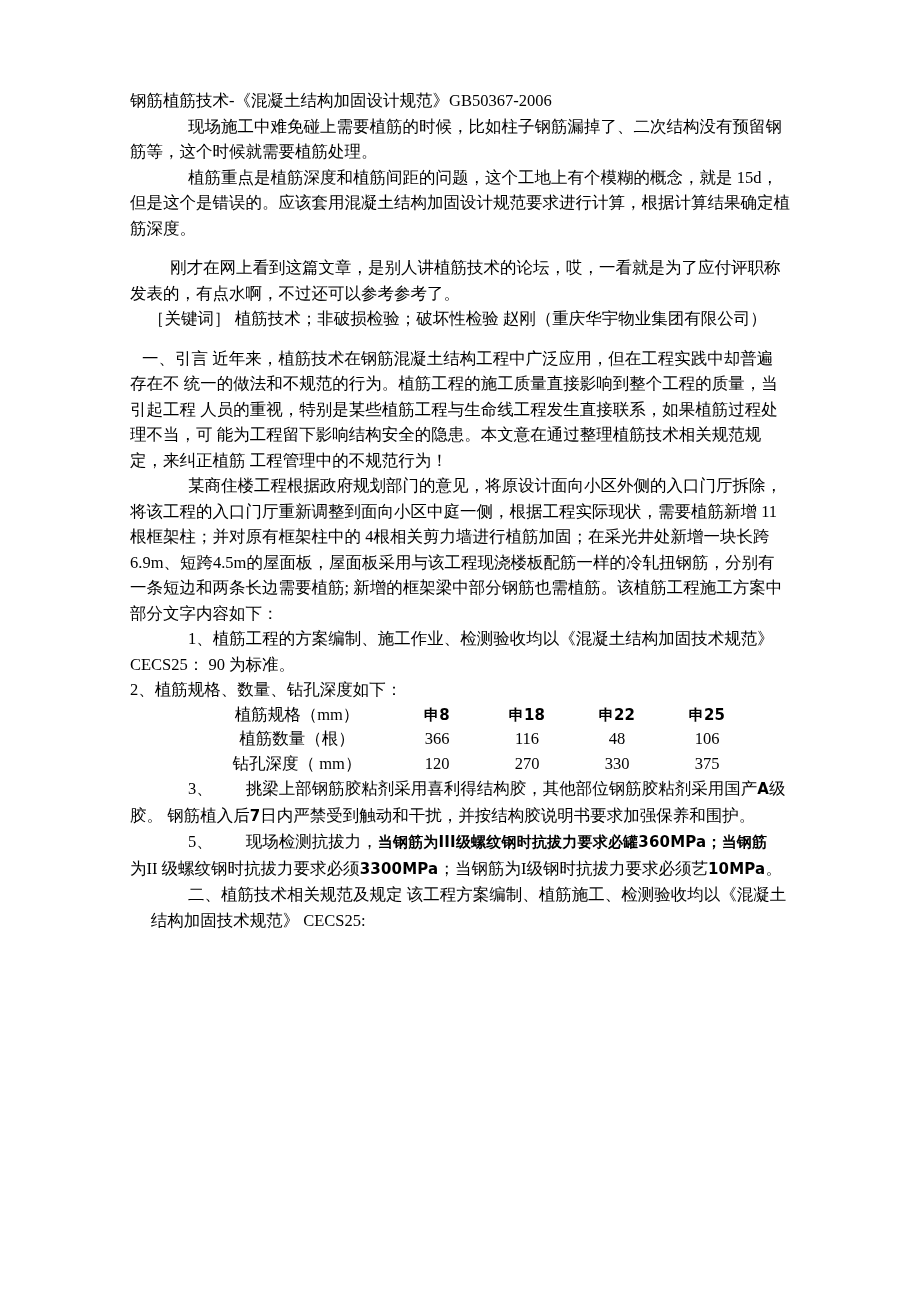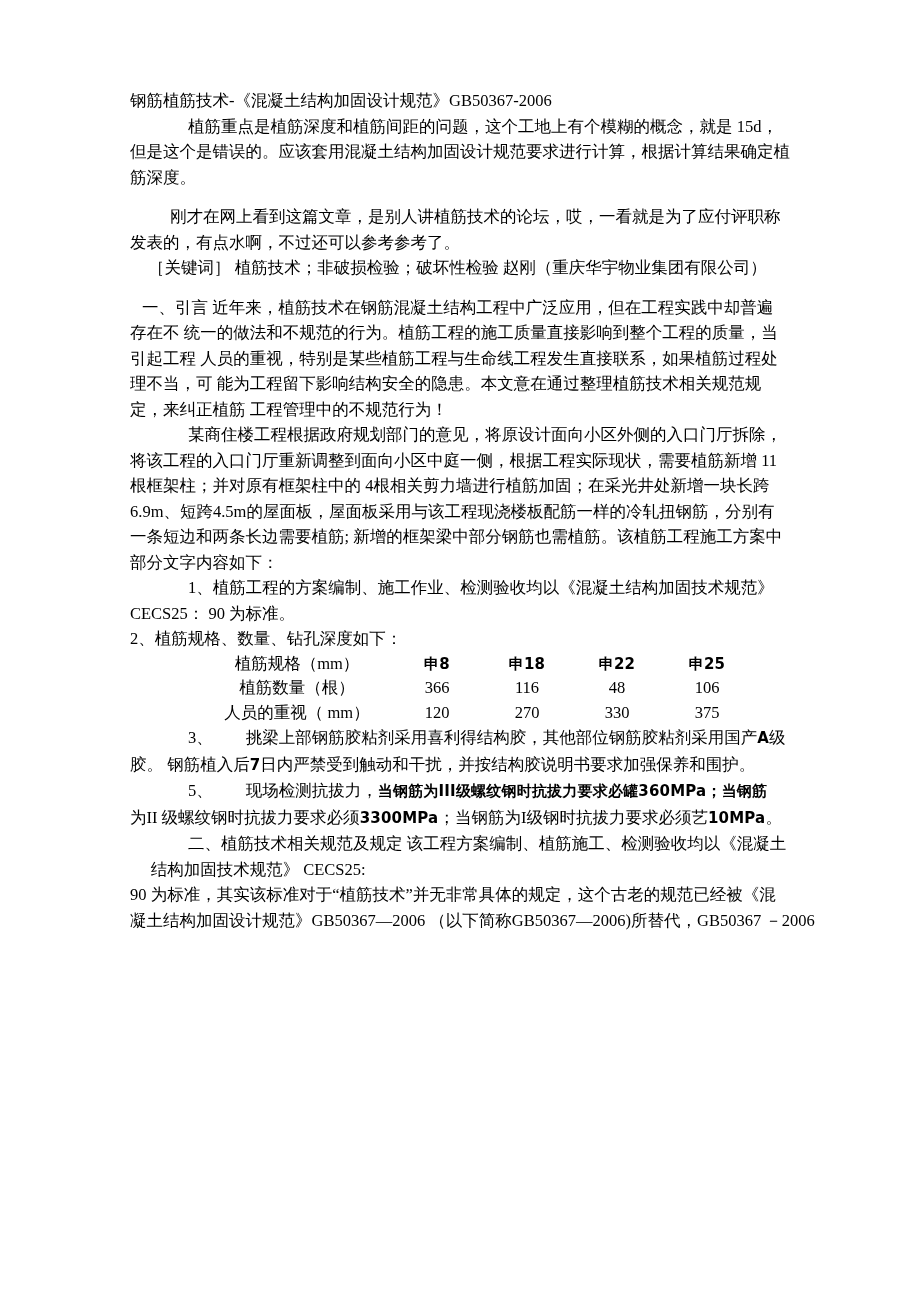--- a/index.html
+++ b/index.html
@@ -21,20 +21,22 @@
   .trow { display:grid; grid-template-columns:190px 90px 90px 90px 90px; }
   .tlabel { text-align:center; }
   .tcell { text-align:center; }
 </style>
 </head>
 <body>
 
 <div class="doc">
   <p class="line">钢筋植筋技术-《混凝土结构加固设计规范》GB50367-2006</p>
   <div id="paras-top">
+      <p class="line" style="text-indent: 58px;"><span>现场施工中难免碰上需要植筋的时候，比如柱子钢筋漏掉了、二次结构没有预留钢
+筋等，这个时候就需要植筋处理。</span></p>
       <p class="line" style="text-indent: 58px;"><span>植筋重点是植筋深度和植筋间距的问题，这个工地上有个模糊的概念，就是 15d，
 但是这个是错误的。应该套用混凝土结构加固设计规范要求进行计算，根据计算结果确定植
 筋深度。</span></p>
       <div class="gap"></div>
       <p class="line" style="text-indent: 40px;"><span>刚才在网上看到这篇文章，是别人讲植筋技术的论坛，哎，一看就是为了应付评职称
 发表的，有点水啊，不过还可以参考参考了。</span></p>
       <p class="line" style="text-indent: 18px;"><span>［关键词］ 植筋技术；非破损检验；破坏性检验 赵刚（重庆华宇物业集团有限公司）</span></p>
       <div class="gap"></div>
       <p class="line" style="text-indent: 12px;"><span>一、引言 近年来，植筋技术在钢筋混凝土结构工程中广泛应用，但在工程实践中却普遍
 存在不 统一的做法和不规范的行为。植筋工程的施工质量直接影响到整个工程的质量，当
@@ -60,30 +62,28 @@
         <span class="tcell hei">申25</span>
       </div>
       <div class="trow">
         <span class="tlabel">植筋数量（根）</span>
         <span class="tcell">366</span>
         <span class="tcell">116</span>
         <span class="tcell">48</span>
         <span class="tcell">106</span>
       </div>
       <div class="trow">
-        <span class="tlabel">人员的重视（ mm）</span>
+        <span class="tlabel">钻孔深度（ mm）</span>
         <span class="tcell">120</span>
         <span class="tcell">270</span>
         <span class="tcell">330</span>
         <span class="tcell">375</span>
       </div>
     </div>
   <div id="paras-bottom">
       <p class="line" style="text-indent: 58px;"><span>3、　　挑梁上部钢筋胶粘剂采用喜利得结构胶，其他部位钢筋胶粘剂采用国产</span><span class="hei">A</span><span>级
 胶。 钢筋植入后</span><span class="hei">7</span><span>日内严禁受到触动和干扰，并按结构胶说明书要求加强保养和围护。</span></p>
       <p class="line" style="text-indent: 58px;"><span>5、　　现场检测抗拔力，</span><span class="hei">当钢筋为III级螺纹钢时抗拔力要求必罐360MPa；当钢筋</span><span>
 为II 级螺纹钢时抗拔力要求必须</span><span class="hei">3300MPa</span><span>；当钢筋为I级钢时抗拔力要求必须艺</span><span class="hei">10MPa</span><span>。</span></p>
       <p class="line" style="text-indent: 58px;"><span>二、植筋技术相关规范及规定 该工程方案编制、植筋施工、检测验收均以《混凝土
 　 结构加固技术规范》 CECS25:</span></p>
-      <p class="line" style="text-indent: 0px;"><span>90 为标准，其实该标准对于“植筋技术”并无非常具体的规定，这个古老的规范已经被《混
-凝土结构加固设计规范》GB50367—2006 （以下简称GB50367—2006)所替代，GB50367 －2006</span></p>
     </div>
 </div>
 
 </body></html>

